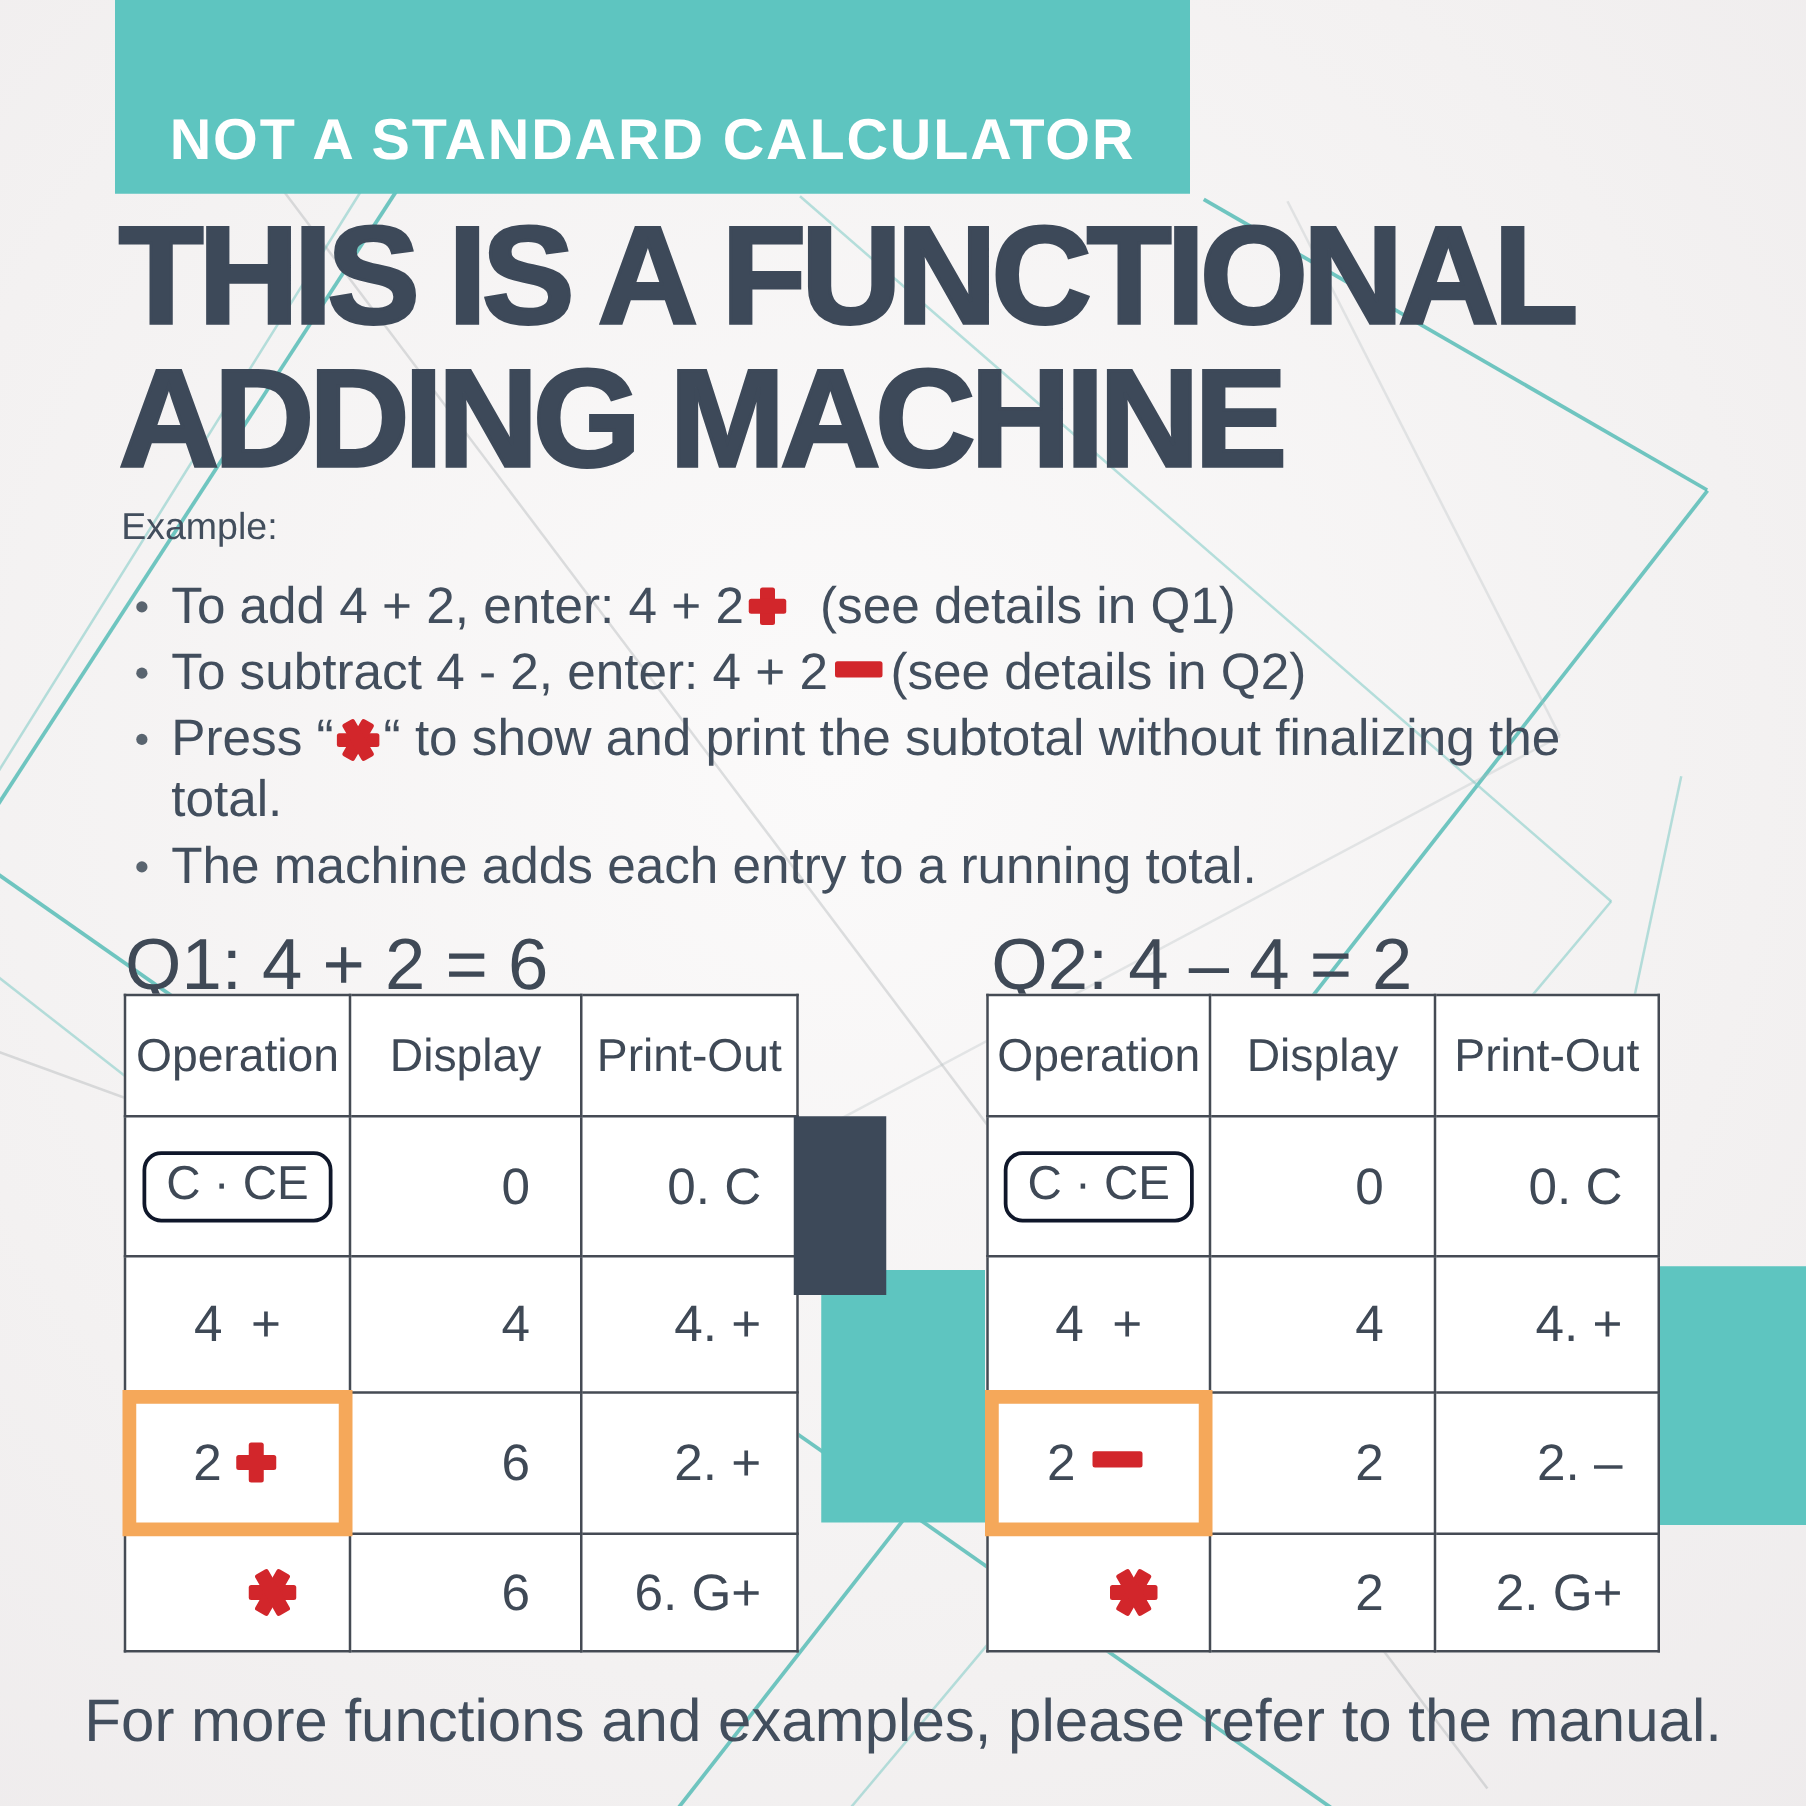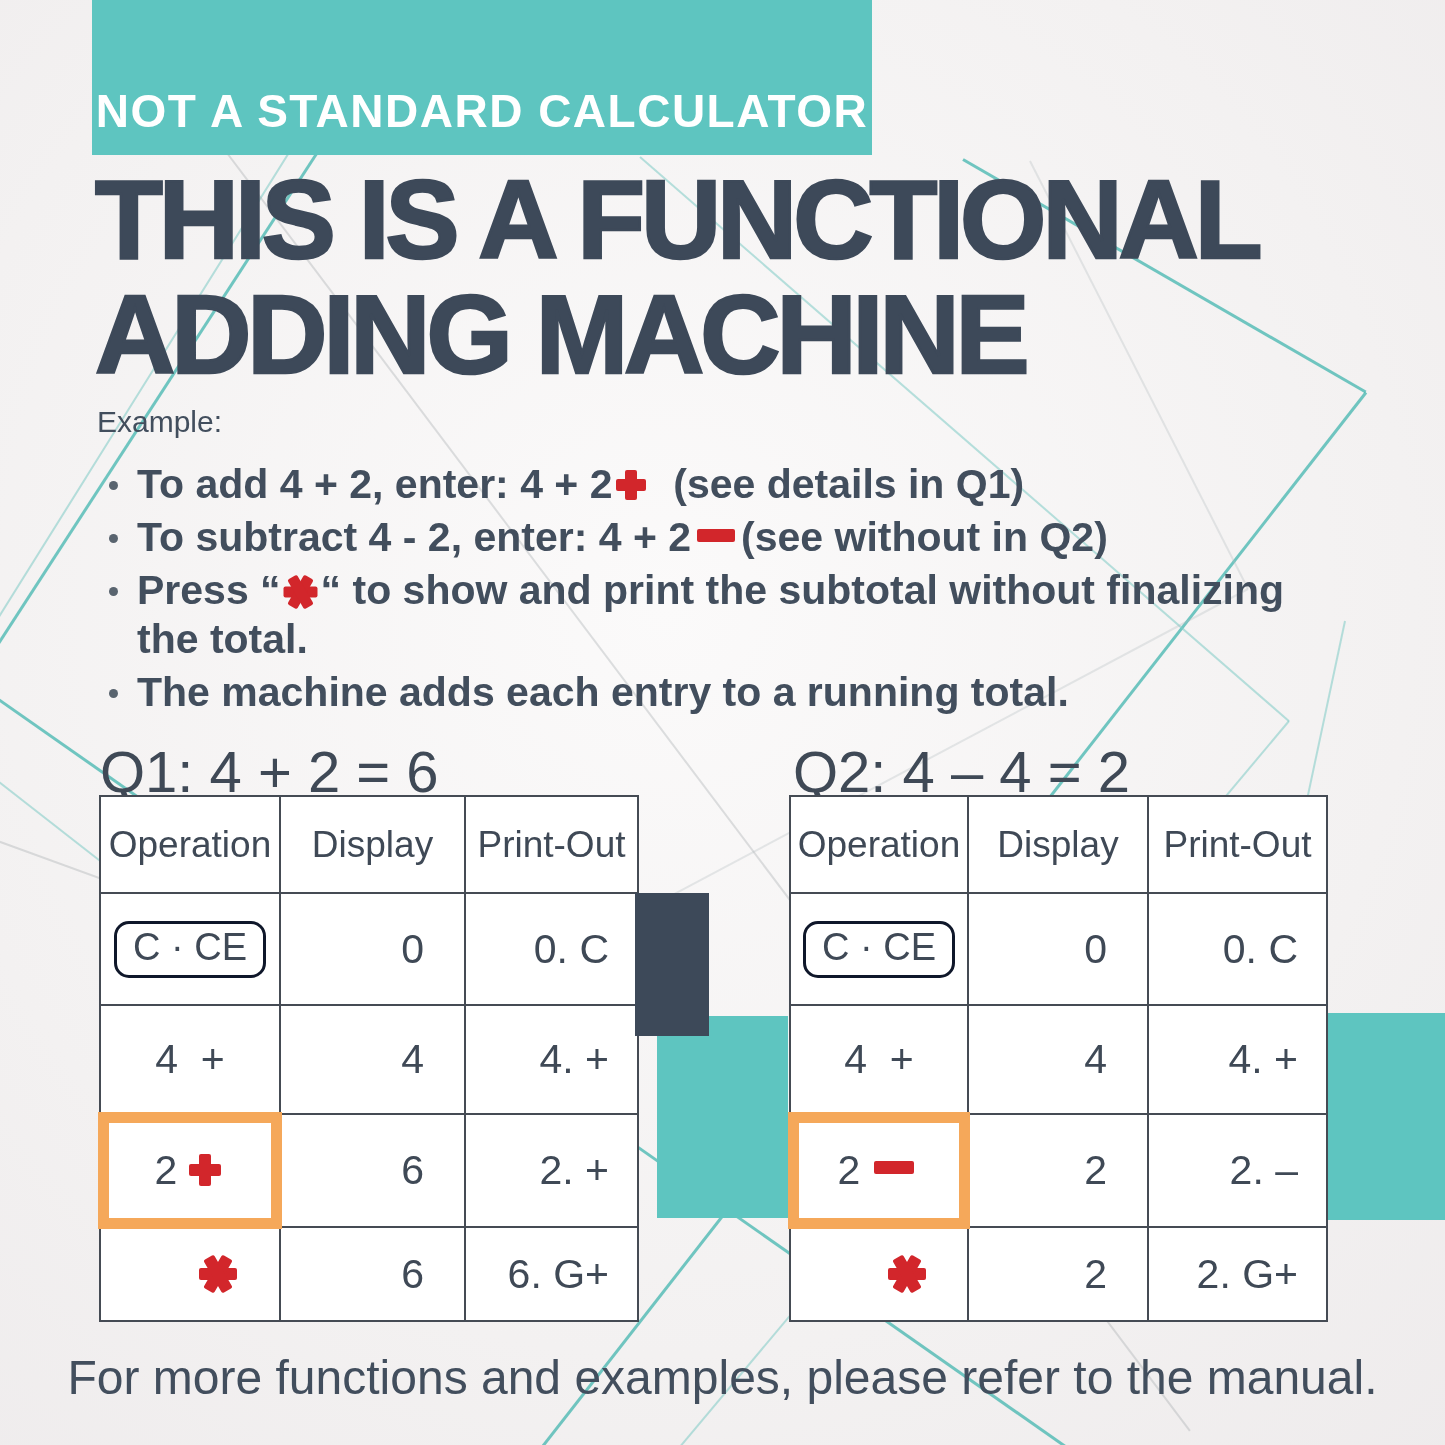--- a/index.html
+++ b/index.html
@@ -9,36 +9,36 @@
     background:radial-gradient(115% 115% at 46% 42%, #fbfafa 0%, #f3f1f1 45%, #edeaeb 75%, #e7e4e5 100%);
   }
   
   .deco{position:absolute;height:3px;transform-origin:0 50%;pointer-events:none;}
   .deco.med{background:rgba(78,185,179,0.80);}
   .deco.lt{background:rgba(125,202,197,0.55);height:2px;}
   .deco.gray{background:rgba(150,155,160,0.30);height:2px;}
   .deco.xlt{background:rgba(175,185,190,0.30);height:2px;}
   
   .badge{
-    position:absolute;left:92px;top:0;width:780px;height:155px;
+    position:absolute;left:92px;top:0;width:860px;height:155px;
     display:flex;align-items:flex-end;justify-content:center;
     padding-bottom:18px;box-sizing:border-box;z-index:5;
   }
   .badge span{
     color:#fff;font-size:46px;font-weight:700;letter-spacing:1.5px;line-height:1.1;
   }
   
   .heading{
     position:absolute;left:95px;top:163px;z-index:4;margin:0;
     font-size:111px;font-weight:700;letter-spacing:-4px;line-height:115px;
     color:#3d4959;-webkit-text-stroke:2.6px #3d4959;
   }
   
   .example-label{position:absolute;left:97px;top:405px;font-size:30px;color:#424e5d;z-index:4;}
-  .bullets{position:absolute;left:97px;top:460px;width:1210px;z-index:4;font-weight:bold;}
+  .bullets{position:absolute;left:97px;top:460px;width:1210px;z-index:4;}
   .bullet{position:relative;padding-left:40px;font-size:41px;color:#424e5d;line-height:49px;margin-bottom:4px;}
   .bullet::before{content:"";position:absolute;left:12px;top:21px;width:9px;height:9px;border-radius:50%;background:#59646f;}
   .bullet span{white-space:pre-wrap;}
   
   .ic{display:inline-block;position:relative;}
   .ic-plus{width:30px;height:30px;vertical-align:-2px;margin:0 4px;}
   .ic-plus::before,.ic-plus::after{content:"";position:absolute;background:#d2262b;border-radius:2px;}
   .ic-plus::before{left:9px;top:0;width:12px;height:30px;}
   .ic-plus::after{left:0;top:9px;width:30px;height:12px;}
   .ic-minus{width:38px;height:13px;background:#d2262b;border-radius:2px;vertical-align:9px;margin:0 6px;}
@@ -105,21 +105,21 @@
 
   <div class="badge" style="background:#5ec5c0;">
     <span>NOT A STANDARD CALCULATOR</span>
   </div>
 
   <h1 class="heading"><span>THIS IS A FUNCTIONAL</span><br><span>ADDING MACHINE</span></h1>
 
   <div class="example-label">Example:</div>
   <div class="bullets">
     <div class="bullet"><span>To add 4 + 2, enter: 4 + 2</span><span class="ic ic-plus"></span><span>  (see details in Q1)</span></div>
-    <div class="bullet"><span>To subtract 4 - 2, enter: 4 + 2</span><span class="ic ic-minus"></span><span>(see without in Q2)</span></div>
+    <div class="bullet"><span>To subtract 4 - 2, enter: 4 + 2</span><span class="ic ic-minus"></span><span>(see details in Q2)</span></div>
     <div class="bullet"><span>Press “</span><span class="ic ic-star"><i></i><i></i><i></i></span><span>“ to show and print the subtotal without finalizing the total.</span></div>
     <div class="bullet"><span>The machine adds each entry to a running total.</span></div>
   </div>
 
   <div class="blk blk-dark"></div>
   <div class="blk blk-teal-mid"></div>
   <div class="blk blk-teal-right"></div>
 
   <div class="q-label q1">Q1: 4 + 2 = 6</div>
   <table class="tbl q1">

